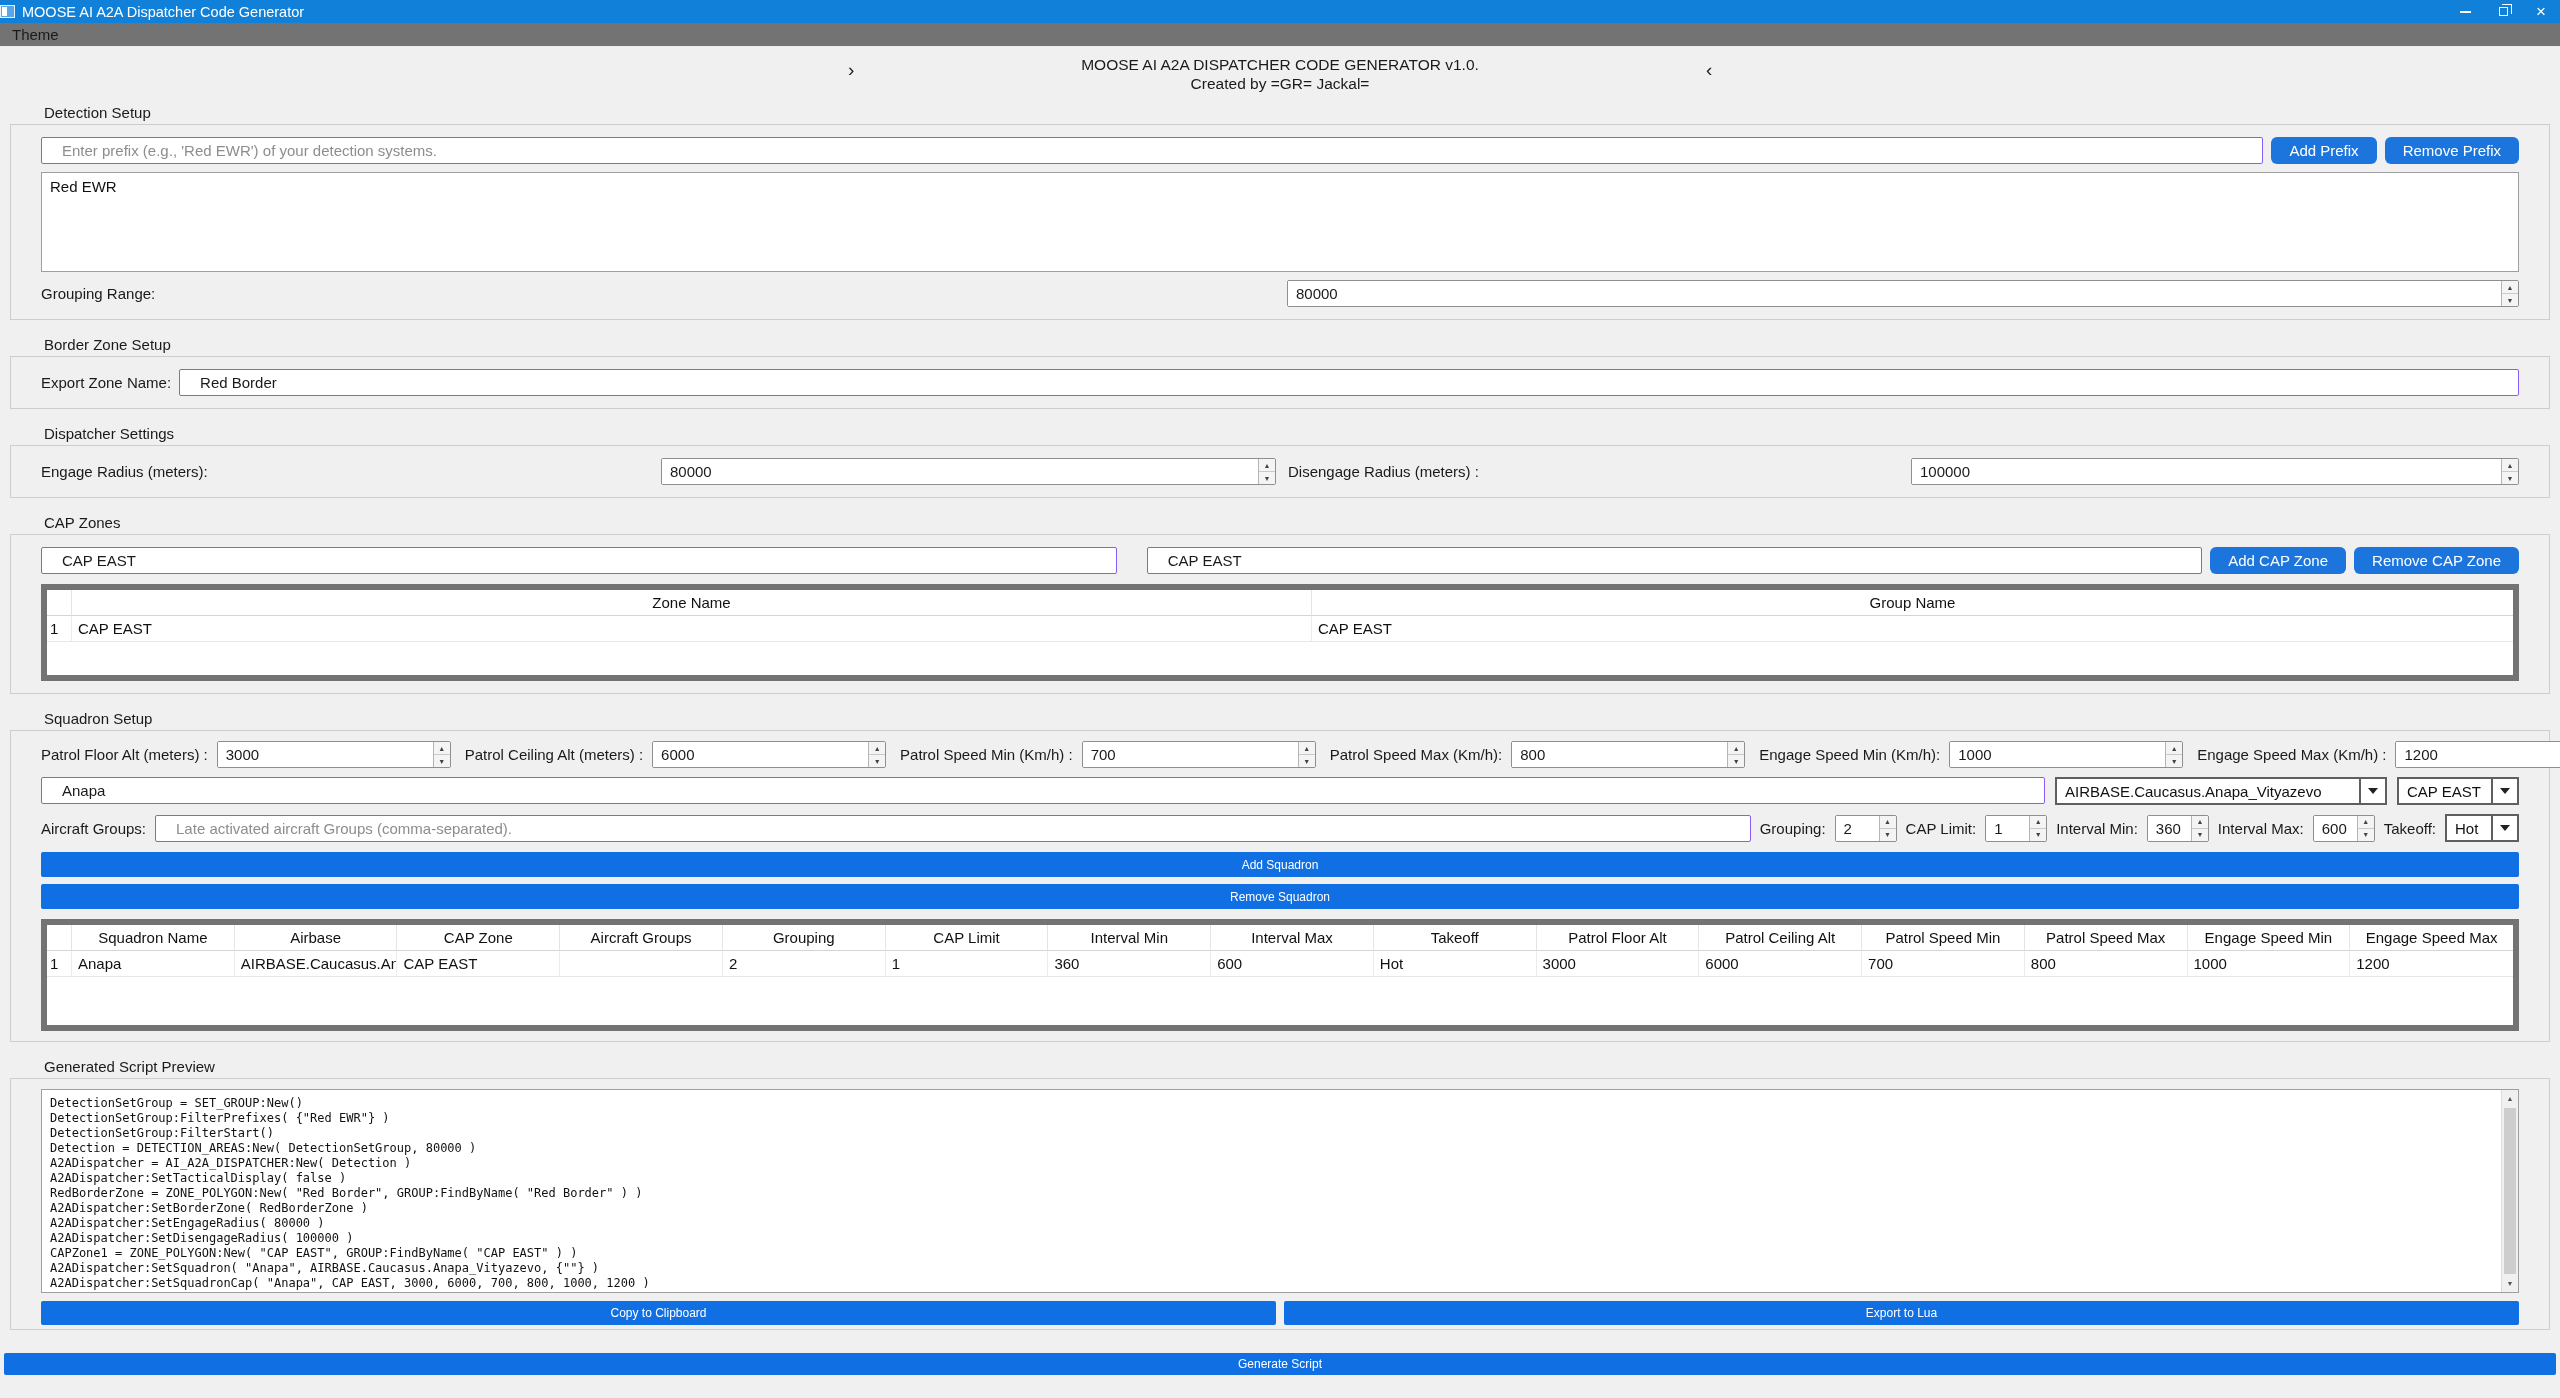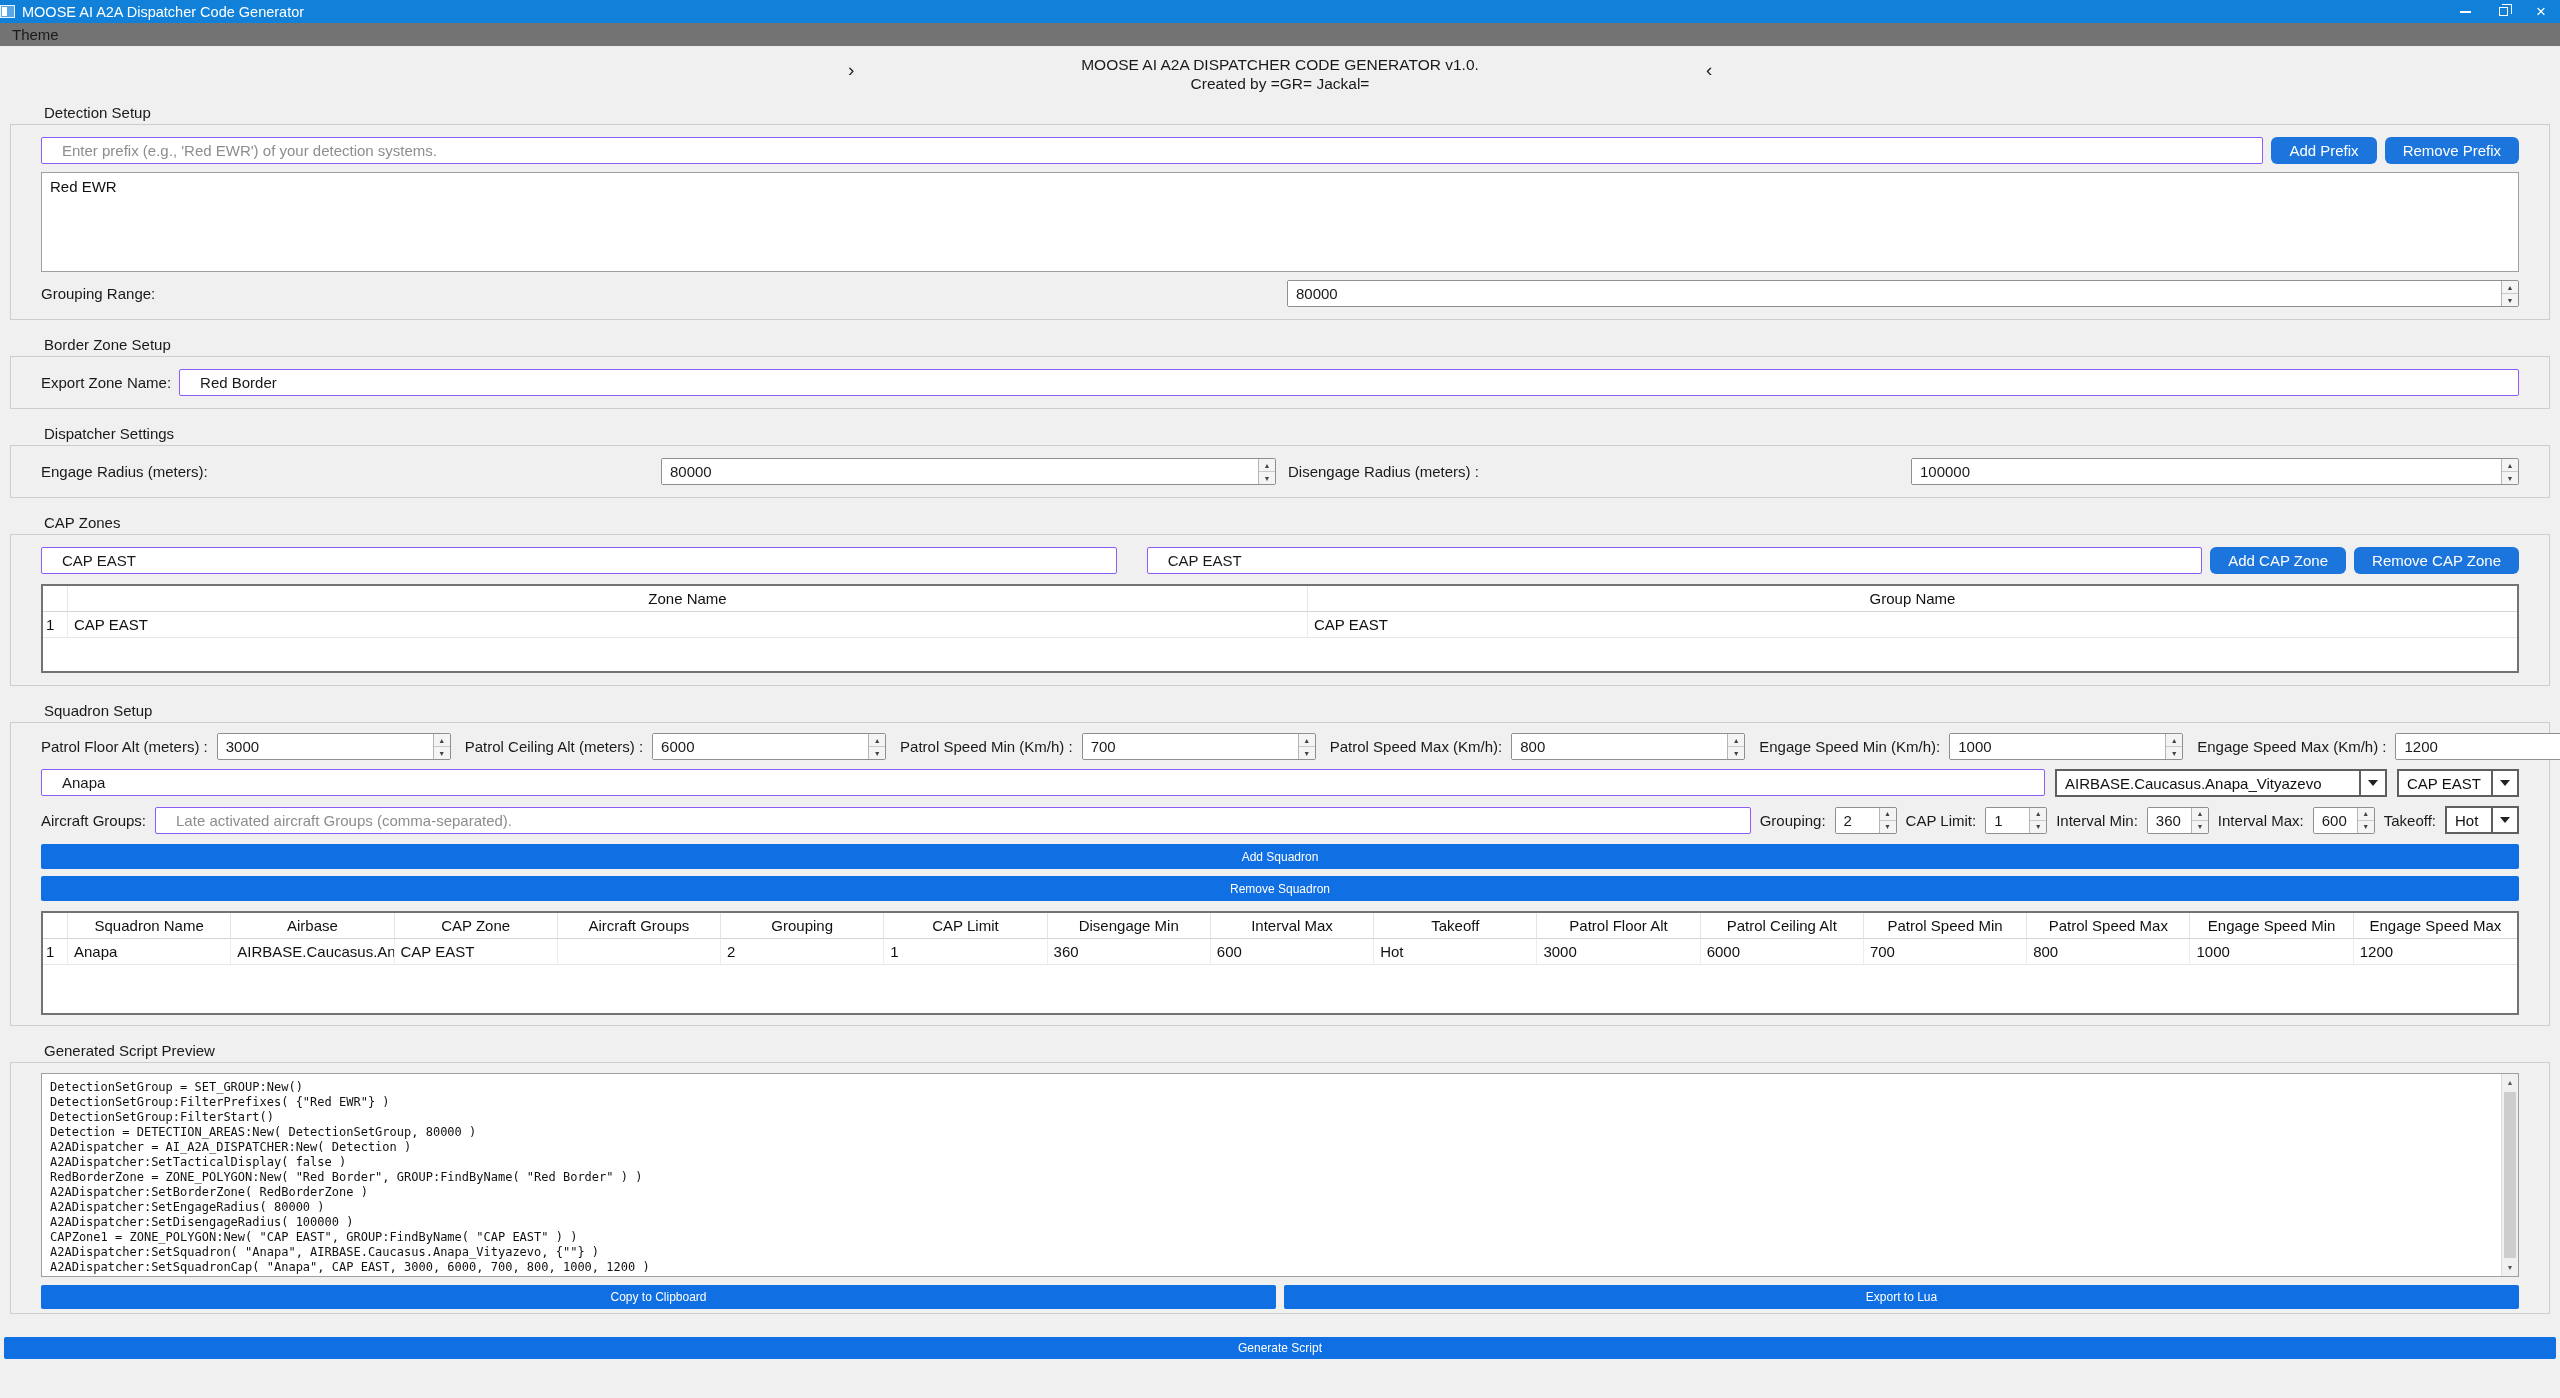--- a/index.html
+++ b/index.html
@@ -75,21 +75,21 @@
   .spin-up, .spin-down { flex: 1; display: flex; align-items: center; justify-content: center; font-size: 7px; color: #444; background: #f4f4f4; }
   .spin-up { border-bottom: 1px solid #c9c9c9; }
 
   
   .combo { display: flex; align-items: center; height: 28px; background: #fff; border: 2px solid #5f5f5f; }
   .combo .combo-text { flex: 1; padding: 0 8px; white-space: nowrap; overflow: hidden; }
   .combo .combo-arrow { width: 26px; align-self: stretch; border-left: 2px solid #5f5f5f; display: flex; align-items: center; justify-content: center; }
   .tri-down { width: 0; height: 0; border-left: 5px solid transparent; border-right: 5px solid transparent; border-top: 6px solid #222; }
 
   
-  .tv { background: #fff; border: 2px solid #737373; }
+  .tv { background: #fff; border: 6px solid #737373; }
   .tv .grid { display: grid; }
   .cap-grid { grid-template-columns: 25px 1240px 1fr; }
   .sq-grid  { grid-template-columns: 25px repeat(15, 1fr); }
   .th { height: 26px; display: flex; align-items: center; justify-content: center; border-bottom: 1px solid #d4d4d4; border-right: 1px solid #e4e4e4; font-size: 15px; overflow: hidden; white-space: nowrap; }
   .td { height: 26px; display: flex; align-items: center; padding: 0 6px; border-right: 1px solid #ececec; border-bottom: 1px solid #e6e6e6; font-size: 15px; overflow: hidden; white-space: nowrap; }
   .td.num { justify-content: flex-start; padding: 0 3px; }
   .tv .filler { background: #fff; }
 
   
   .sq-row1 { display: flex; gap: 14px; margin-bottom: 9px; }
@@ -355,21 +355,21 @@
 
     <div class="tv" style="margin-top:10px">
       <div class="grid sq-grid">
         <div class="th"></div>
         <div class="th">Squadron Name</div>
         <div class="th">Airbase</div>
         <div class="th">CAP Zone</div>
         <div class="th">Aircraft Groups</div>
         <div class="th">Grouping</div>
         <div class="th">CAP Limit</div>
-        <div class="th">Disengage Min</div>
+        <div class="th">Interval Min</div>
         <div class="th">Interval Max</div>
         <div class="th">Takeoff</div>
         <div class="th">Patrol Floor Alt</div>
         <div class="th">Patrol Ceiling Alt</div>
         <div class="th">Patrol Speed Min</div>
         <div class="th">Patrol Speed Max</div>
         <div class="th">Engage Speed Min</div>
         <div class="th" style="border-right:none">Engage Speed Max</div>
 
         <div class="td num">1</div>

